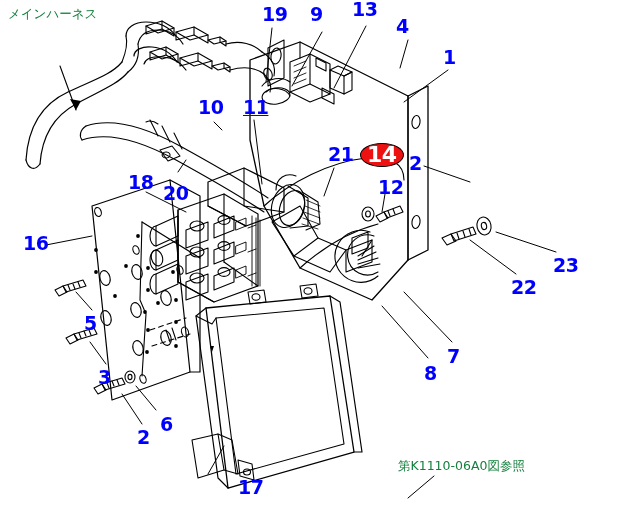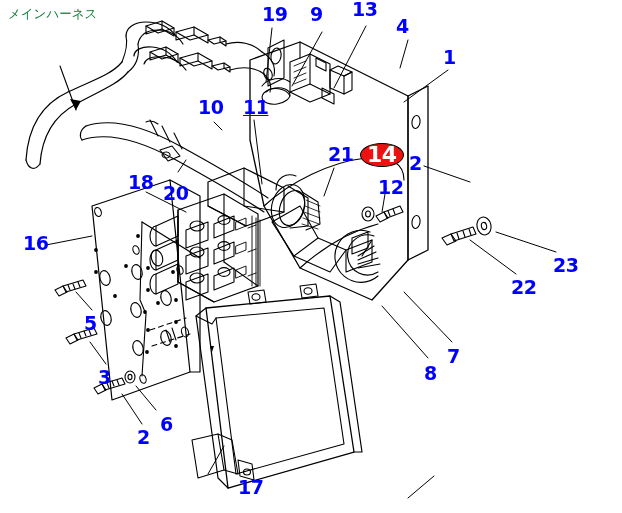--- a/index.html
+++ b/index.html
@@ -360,20 +360,21 @@
         <path d="M428,358 L382,306"></path>
 
         <path d="M408,498 L434,476"></path>
       </g>
 
     </g>
   </svg>
 
   <div class="note jp" style="left:8px; top:6px;">メインハーネス</div>
 
+  <div class="note jp" style="left:398px; top:458px;">第K1110-06A0図参照</div>
 
   <div id="callout-layer">
       <div class="callout" style="left: 262px; top: 5px;">19</div>
       <div class="callout" style="left: 310px; top: 5px;">9</div>
       <div class="callout" style="left: 352px; top: 0px;">13</div>
       <div class="callout" style="left: 396px; top: 17px;">4</div>
       <div class="callout" style="left: 443px; top: 48px;">1</div>
       <div class="callout" style="left: 198px; top: 98px;">10</div>
       <div class="callout" style="left: 243px; top: 98px; text-decoration: underline;">11</div>
       <div class="callout" style="left: 163px; top: 152px; margin-top: 32px;">20</div>

